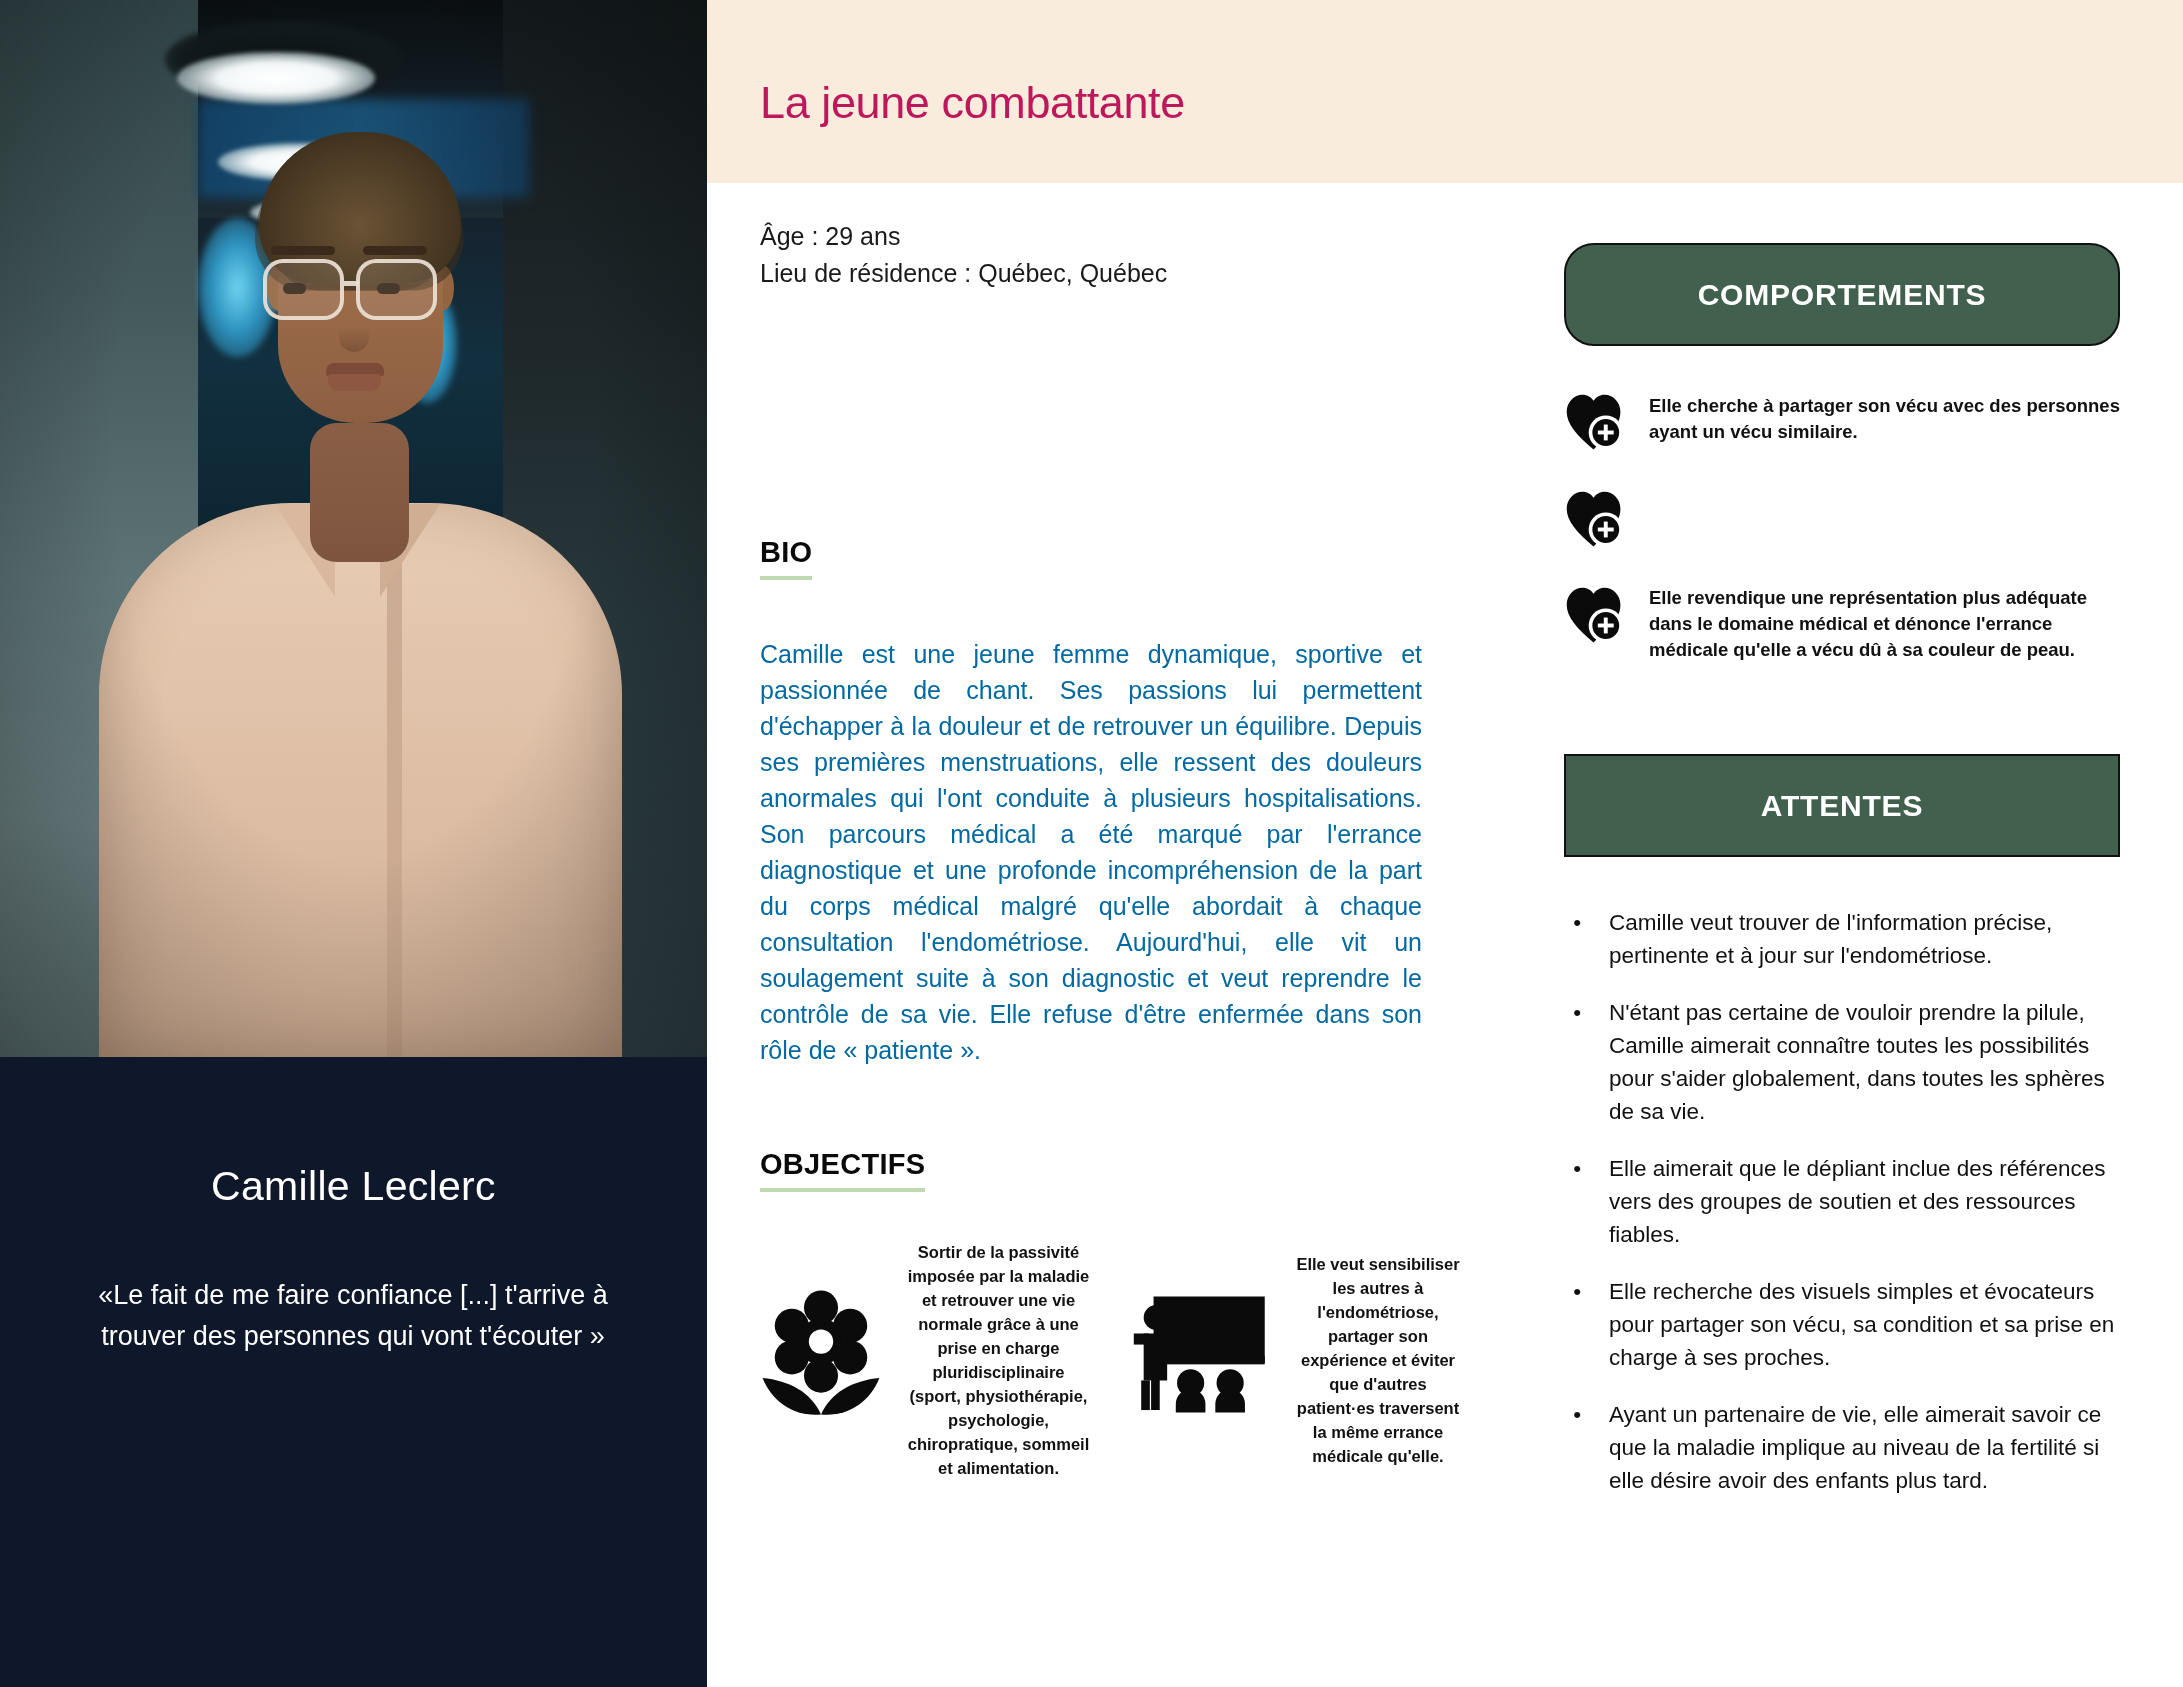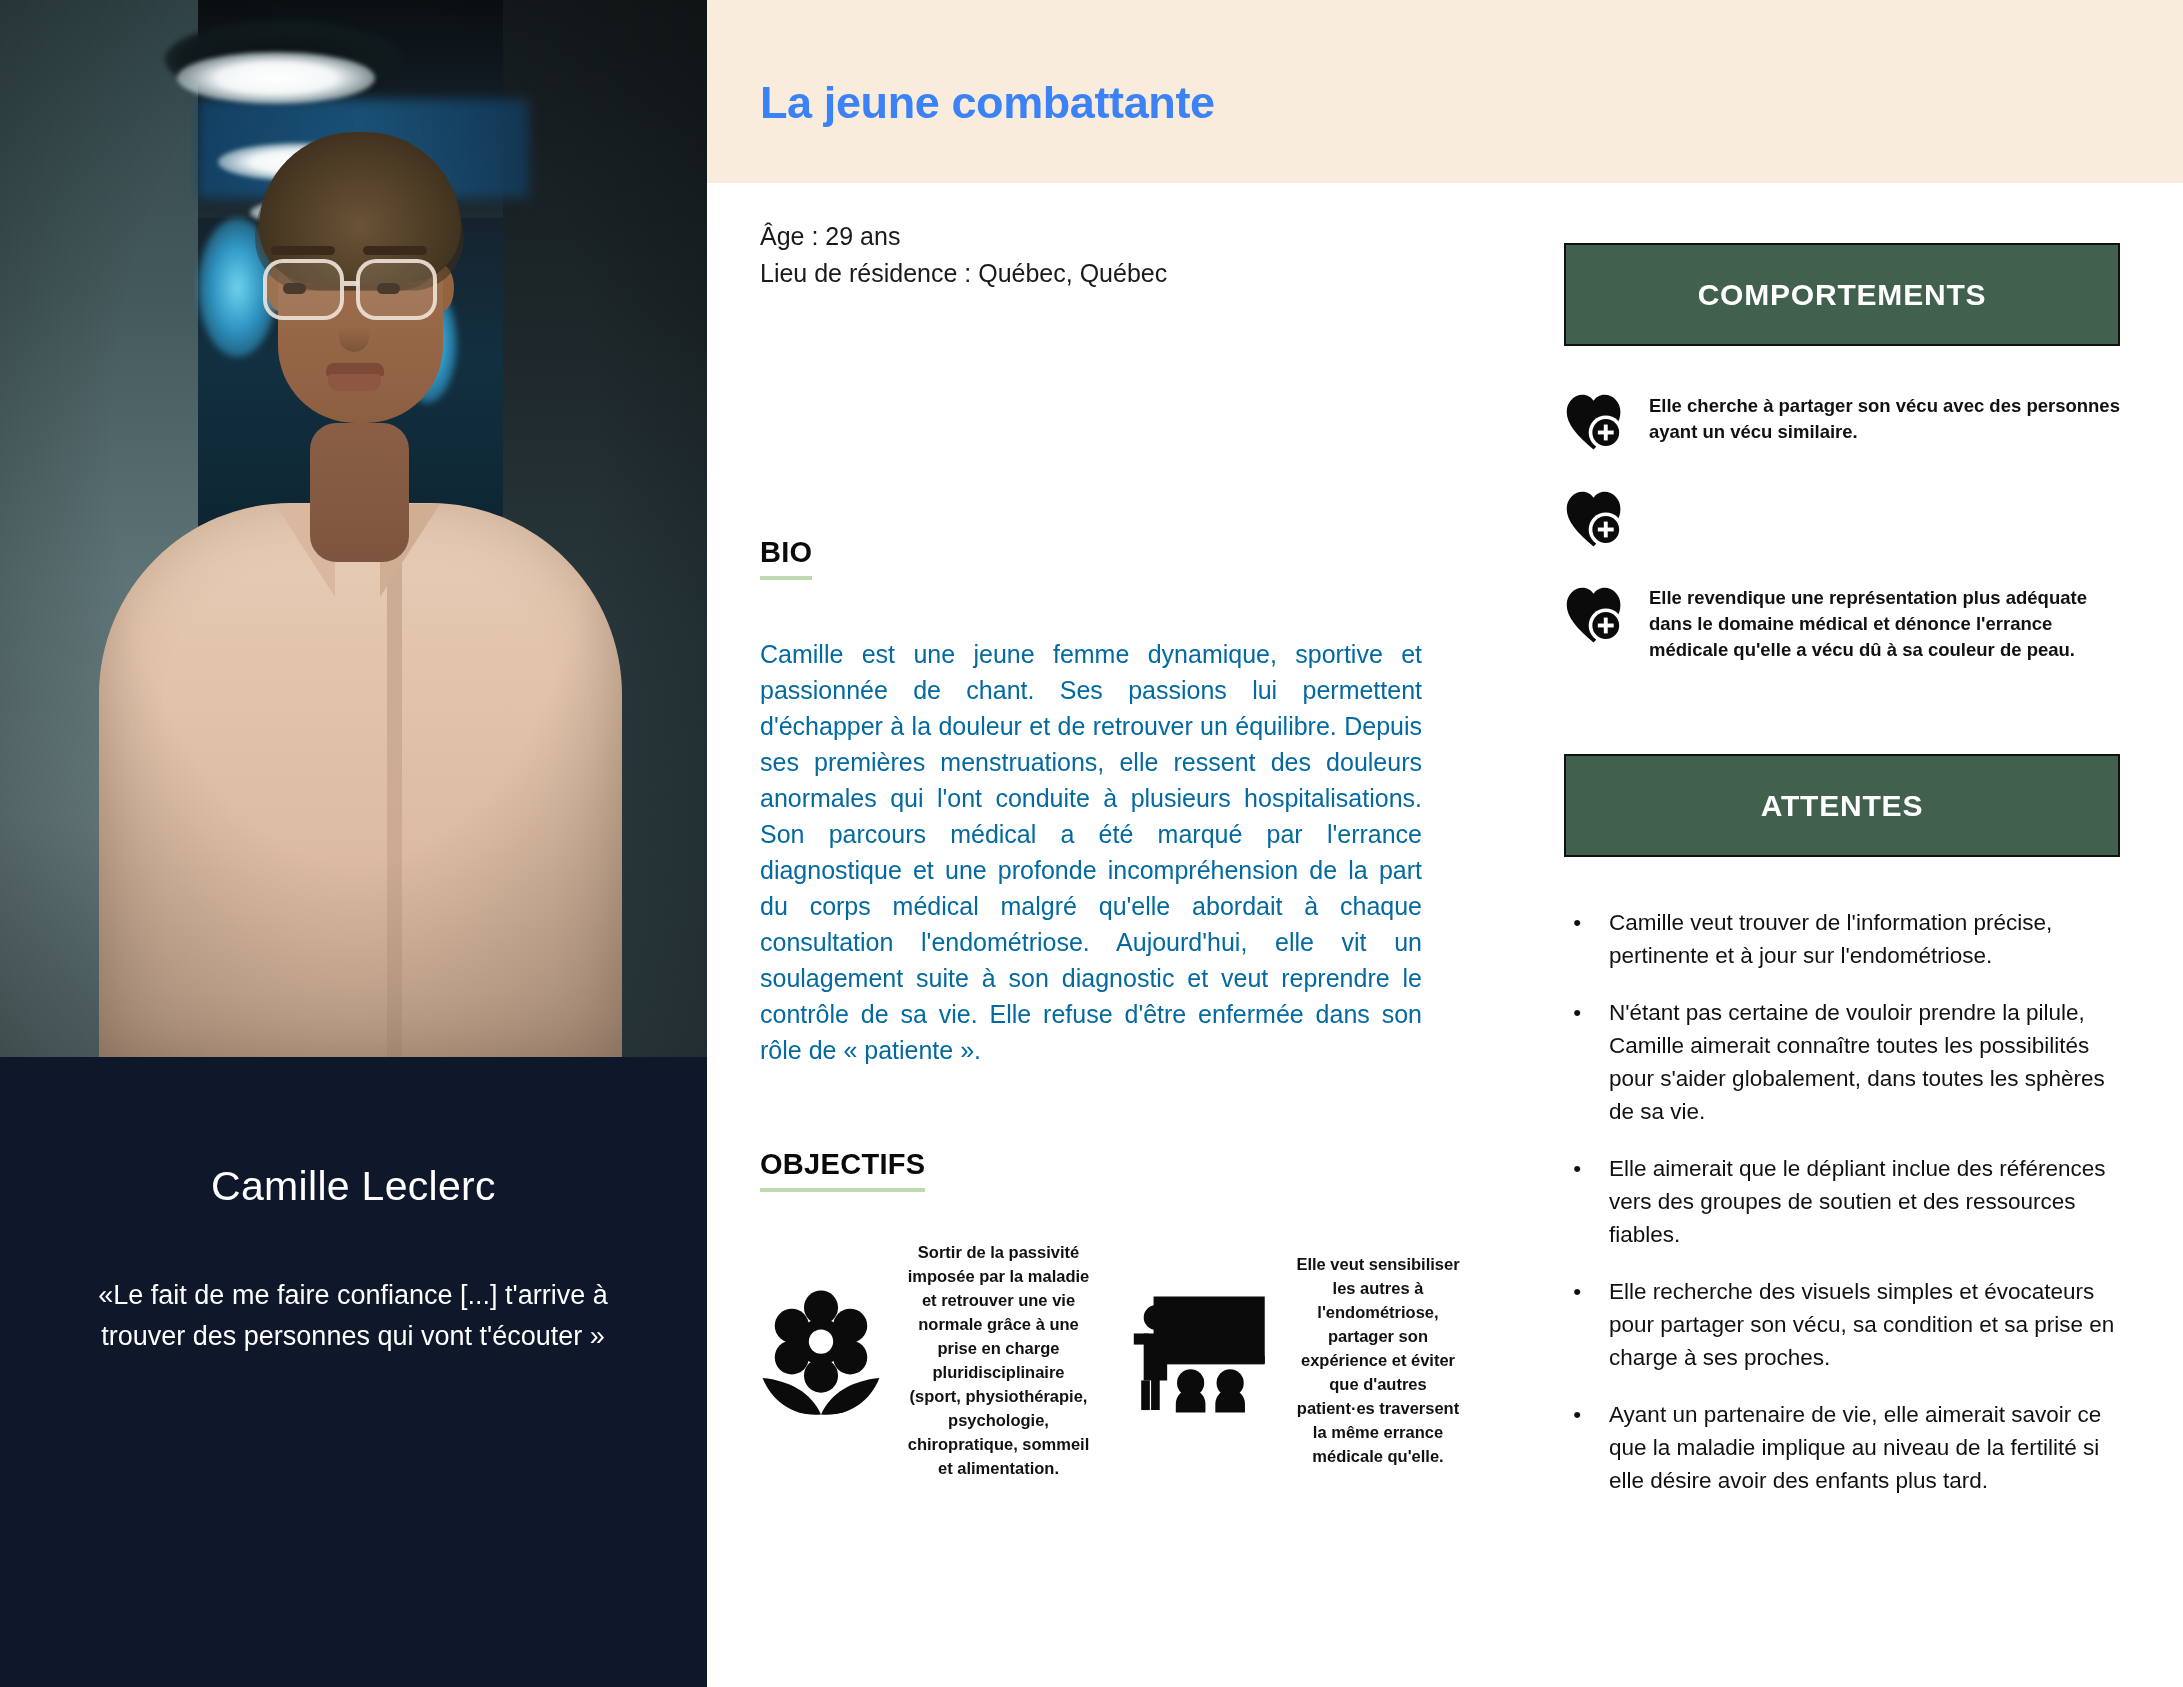--- a/index.html
+++ b/index.html
@@ -159,23 +159,23 @@
 
   
   #title-banner {
     position:absolute; left:707px; top:0;
     width:1477px; height:183px;
     background:#faecdc;
   }
   #page-title {
     position:absolute; left:760px; top:103px;
     font-size:45px;
-    font-weight:700;
+    font-weight:400;
     letter-spacing:-0.4px;
-    color:#3b82f6;
+    color:#be185d;
     transform:translateY(-50%);
   }
 
   
   #middle-column {
     position:absolute; left:760px; top:218px;
     width:708px;
   }
   #identity-block {
     font-size:25px;
@@ -240,21 +240,21 @@
     background:#41604e;
     border:2.6px solid #111111;
     display:flex; align-items:center; justify-content:center;
   }
   .panel-banner-label {
     color:#ffffff;
     font-size:30px;
     font-weight:800;
     letter-spacing:0.8px;
   }
-  #comportements-banner { position:absolute; left:0; top:243px; }
+  #comportements-banner { position:absolute; left:0; top:243px;border-radius:30px; }
   #comportements-list { position:absolute; left:0; top:390px; width:556px; }
   .behaviour-item {
     display:flex;
     align-items:flex-start;
     gap:20px;
     margin-bottom:32px;
   }
   .behaviour-icon { flex:0 0 auto; width:65px; padding-top:1.3px; }
   .behaviour-text {
     font-size:18.5px;

